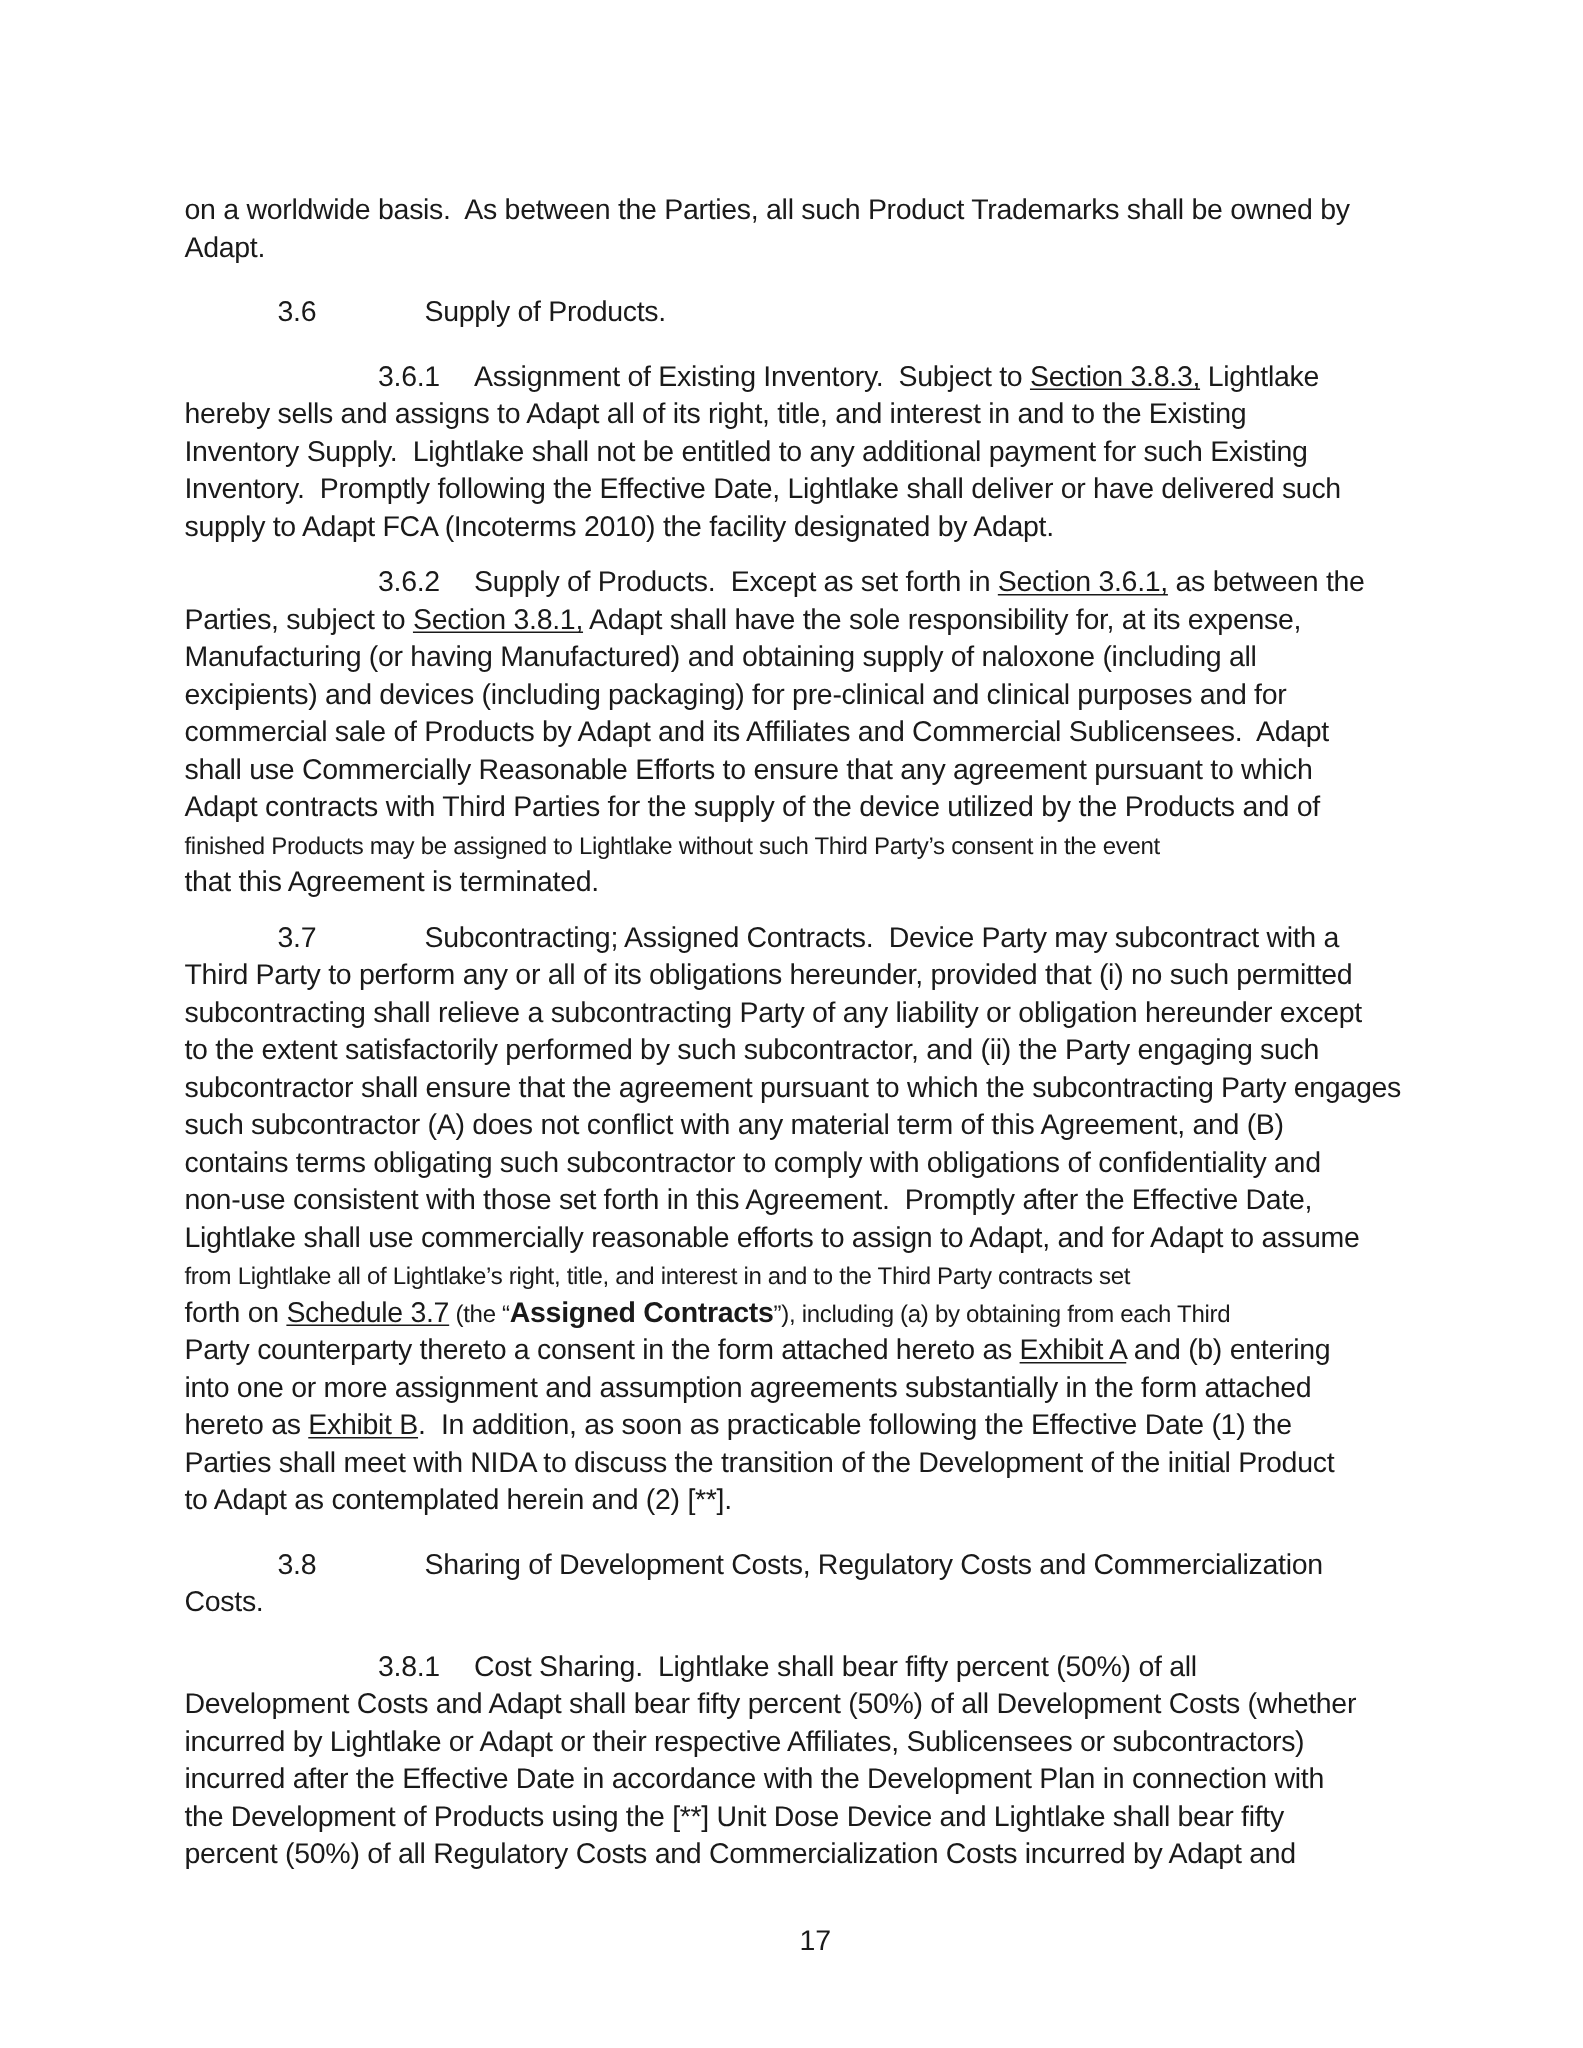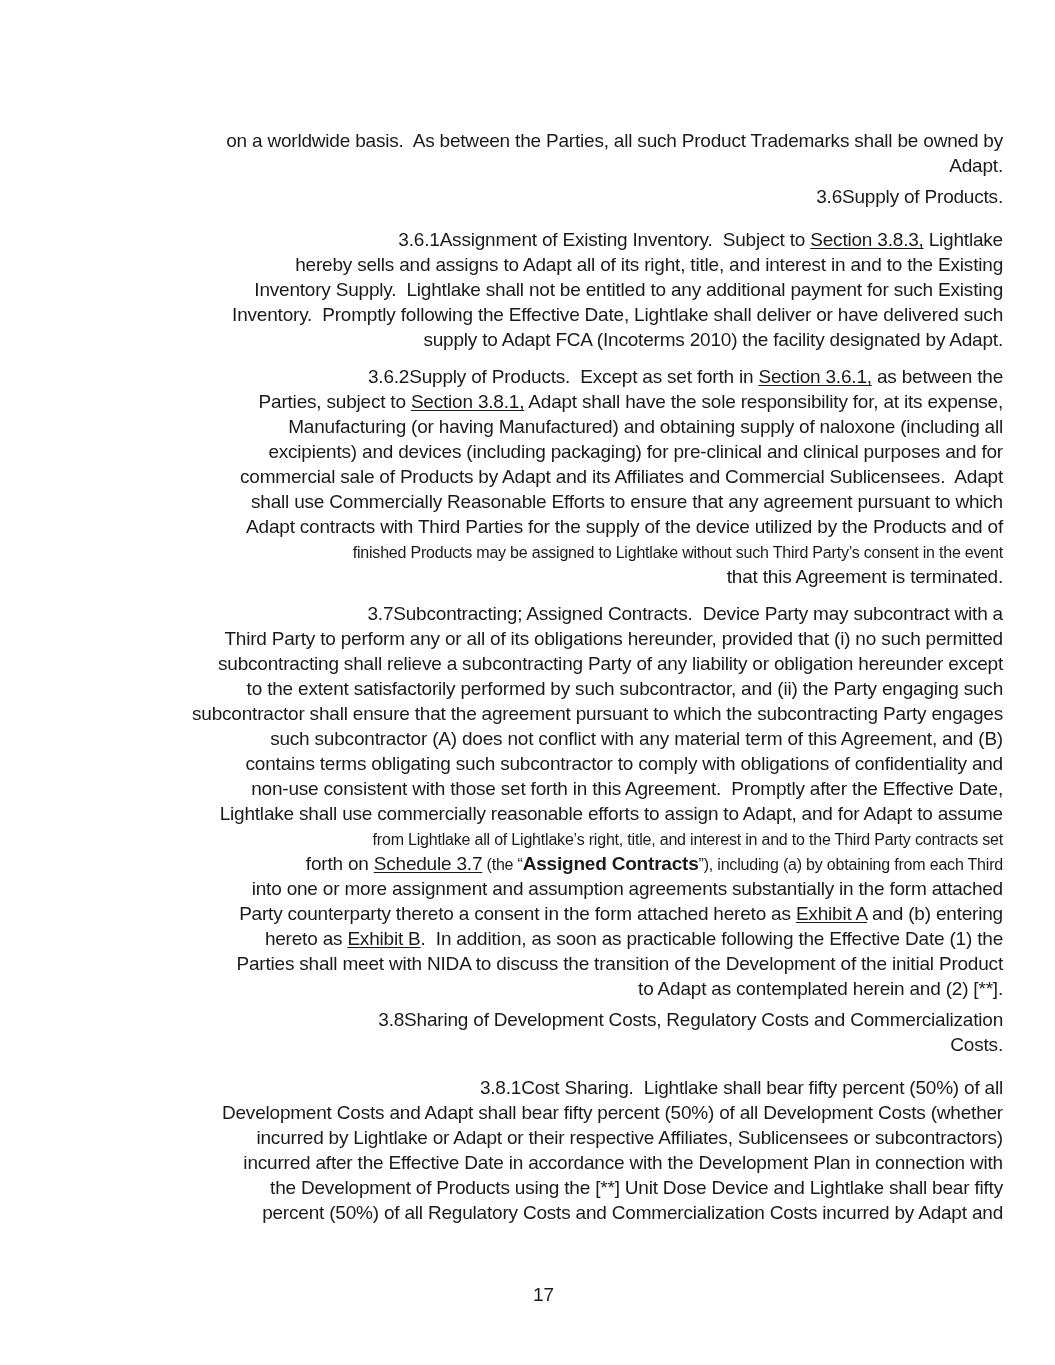--- a/index.html
+++ b/index.html
@@ -13,28 +13,27 @@
     overflow: hidden;
   }
   .page { position: absolute; inset: 0; background: #ffffff; }
   .doc {
     position: absolute;
     left: 123px; top: 128px;
     width: 880px;
   }
   .para { margin-top: 12px; }
   .para:first-child { margin-top: 0; }
-  .para.heading { margin-top: 6px; }
+  .para.heading { margin-top: 18px; }
   .para.heading + .para { margin-top: 18px; }
   .line {
     white-space: pre;
     line-height: 25px;
     height: 25px;
     letter-spacing: -0.2px;
-    text-align: right;
   }
   
   .ind-h { padding-left: 62px; }   
   .ind-s { padding-left: 129px; }  
   
   .num-h { display: inline-block; width: 98px; }
   .num-s { display: inline-block; width: 64px; }
   
   .u { text-decoration: underline; text-underline-offset: 2px; }
   .b { font-weight: bold; }
@@ -83,22 +82,22 @@
         <div class="line"><span>Third Party to perform any or all of its obligations hereunder, provided that (i) no such permitted</span></div>
         <div class="line"><span>subcontracting shall relieve a subcontracting Party of any liability or obligation hereunder except</span></div>
         <div class="line"><span>to the extent satisfactorily performed by such subcontractor, and (ii) the Party engaging such</span></div>
         <div class="line"><span>subcontractor shall ensure that the agreement pursuant to which the subcontracting Party engages</span></div>
         <div class="line"><span>such subcontractor (A) does not conflict with any material term of this Agreement, and (B)</span></div>
         <div class="line"><span>contains terms obligating such subcontractor to comply with obligations of confidentiality and</span></div>
         <div class="line"><span>non-use consistent with those set forth in this Agreement.  Promptly after the Effective Date,</span></div>
         <div class="line"><span>Lightlake shall use commercially reasonable efforts to assign to Adapt, and for Adapt to assume</span></div>
         <div class="line"><span class="f">from Lightlake all of Lightlake’s right, title, and interest in and to the Third Party contracts set</span></div>
         <div class="line"><span>forth on </span><span class="u">Schedule 3.7</span><span class="f"> (the “</span><span class="b">Assigned Contracts</span><span class="f">”), including (a) by obtaining from each Third</span></div>
+        <div class="line"><span>Party counterparty thereto a consent in the form attached hereto as </span><span class="u">Exhibit A</span><span> and (b) entering</span></div>
         <div class="line"><span>into one or more assignment and assumption agreements substantially in the form attached</span></div>
-        <div class="line"><span>Party counterparty thereto a consent in the form attached hereto as </span><span class="u">Exhibit A</span><span> and (b) entering</span></div>
         <div class="line"><span>hereto as </span><span class="u">Exhibit B</span><span>.  In addition, as soon as practicable following the Effective Date (1) the</span></div>
         <div class="line"><span>Parties shall meet with NIDA to discuss the transition of the Development of the initial Product</span></div>
         <div class="line"><span>to Adapt as contemplated herein and (2) [**].</span></div>
       </div>
       <div class="para heading">
         <div class="line ind-h"><span class="num-h">3.8</span><span>Sharing of Development Costs, Regulatory Costs and Commercialization</span></div>
         <div class="line"><span>Costs.</span></div>
       </div>
       <div class="para">
         <div class="line ind-s"><span class="num-s">3.8.1</span><span>Cost Sharing.  Lightlake shall bear fifty percent (50%) of all</span></div>

